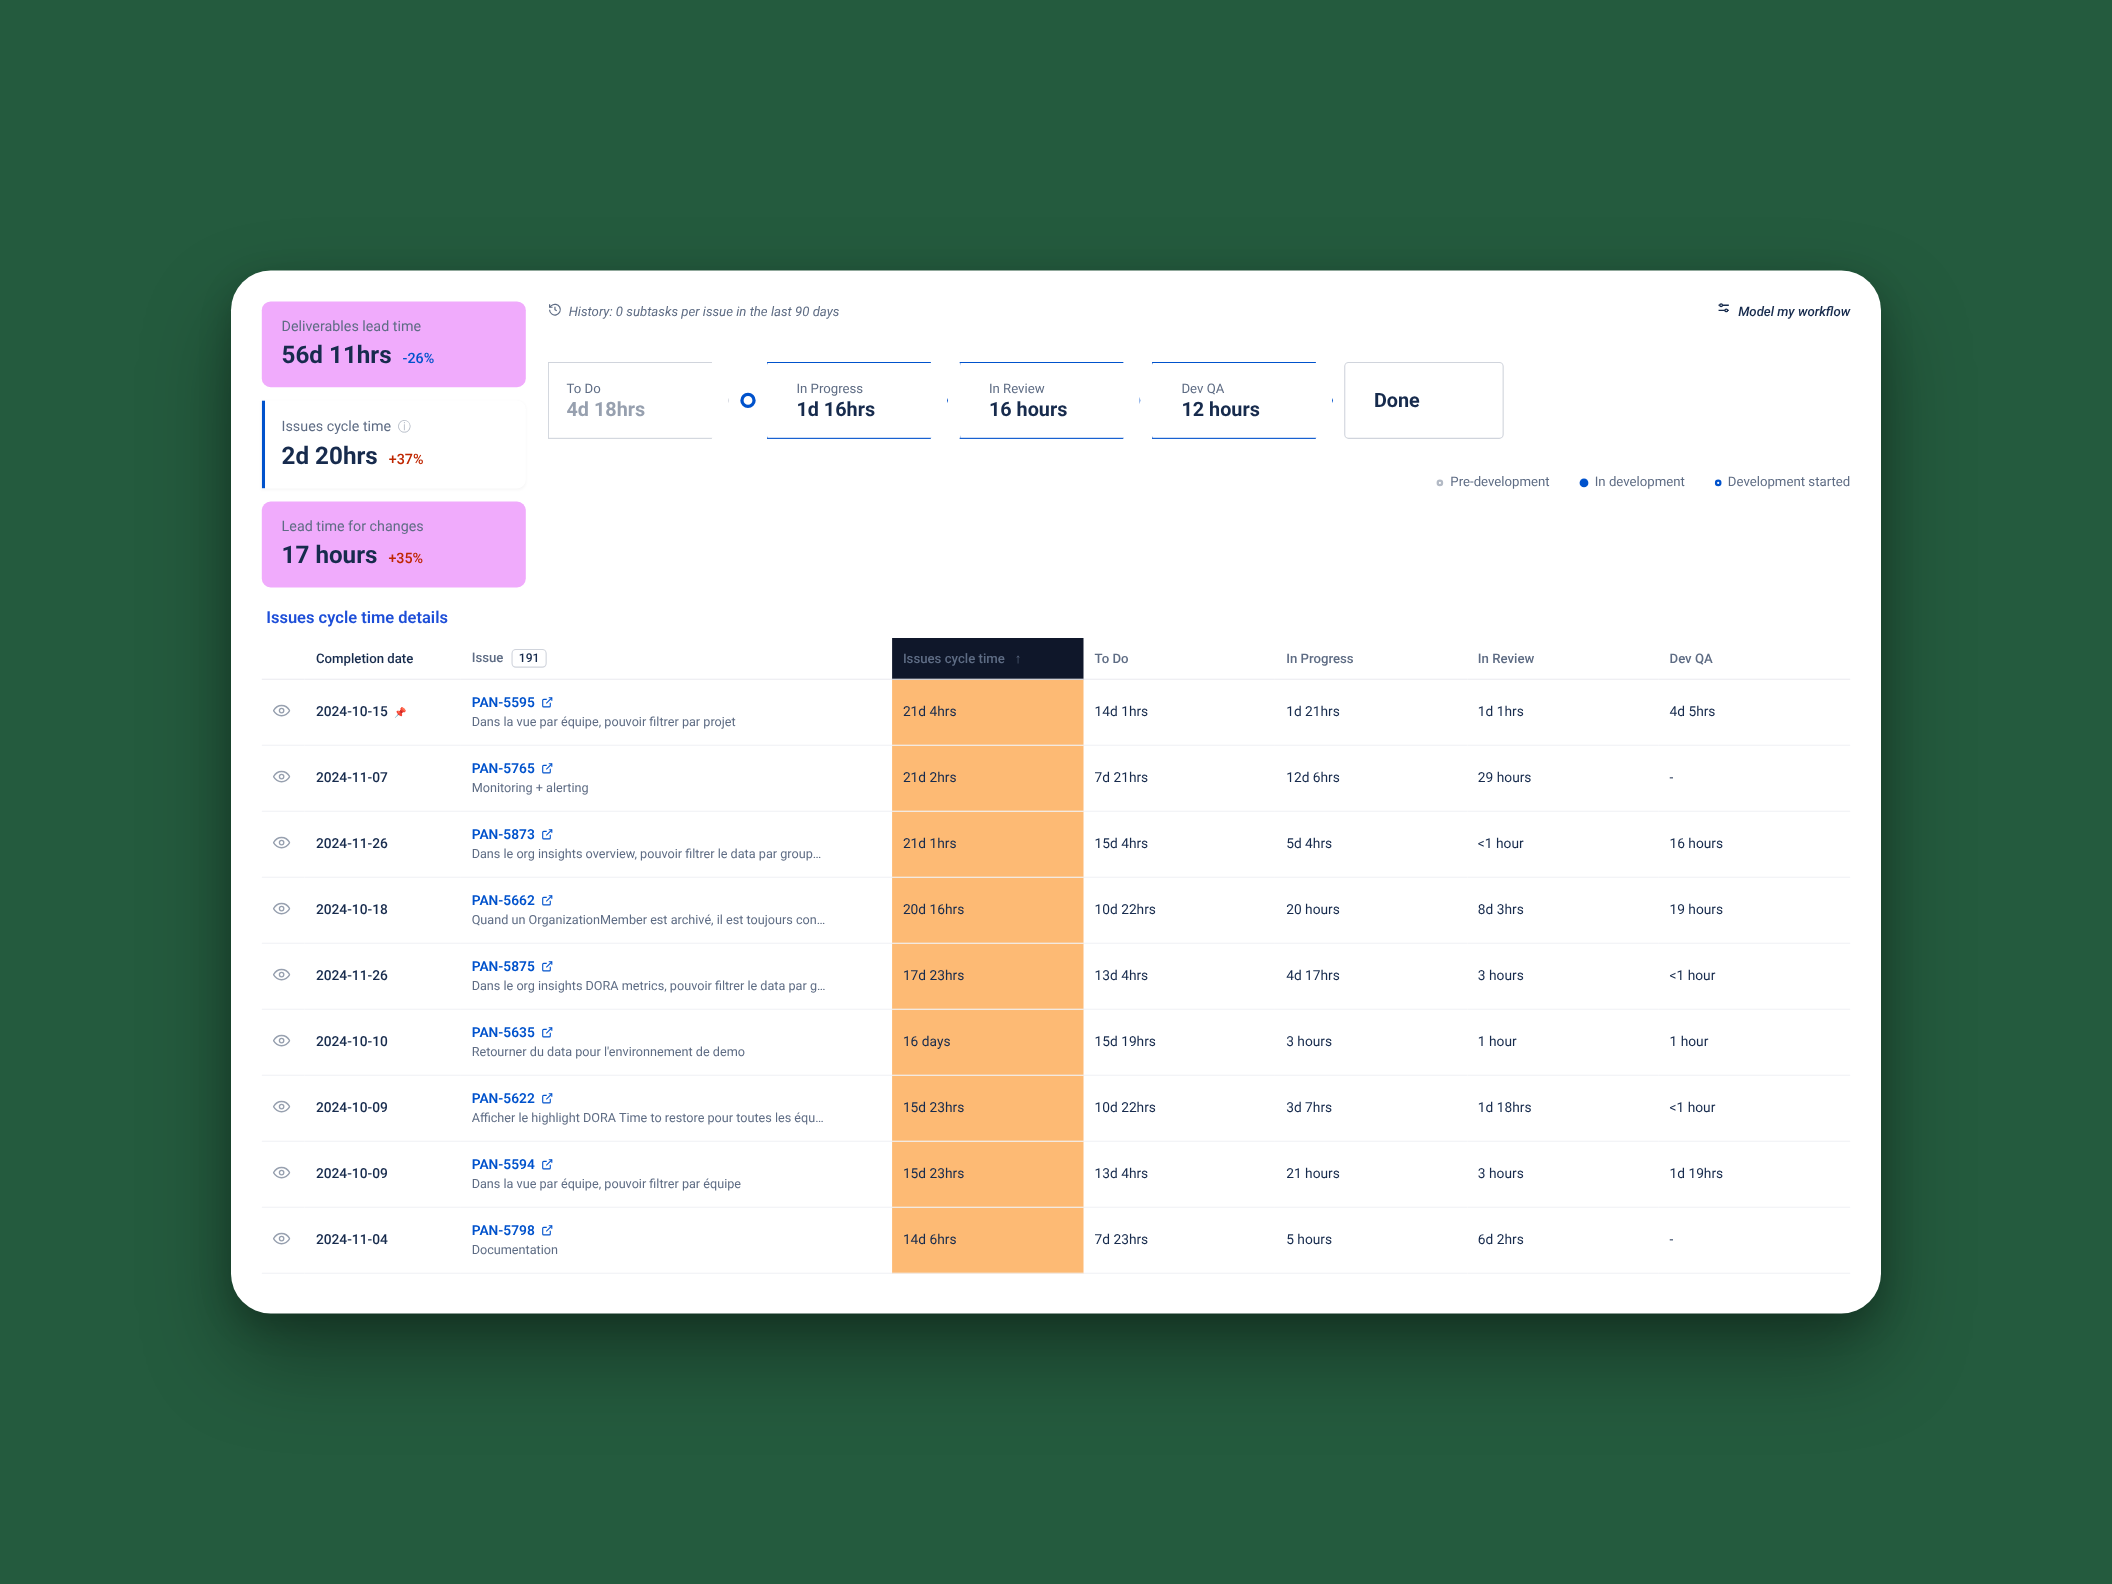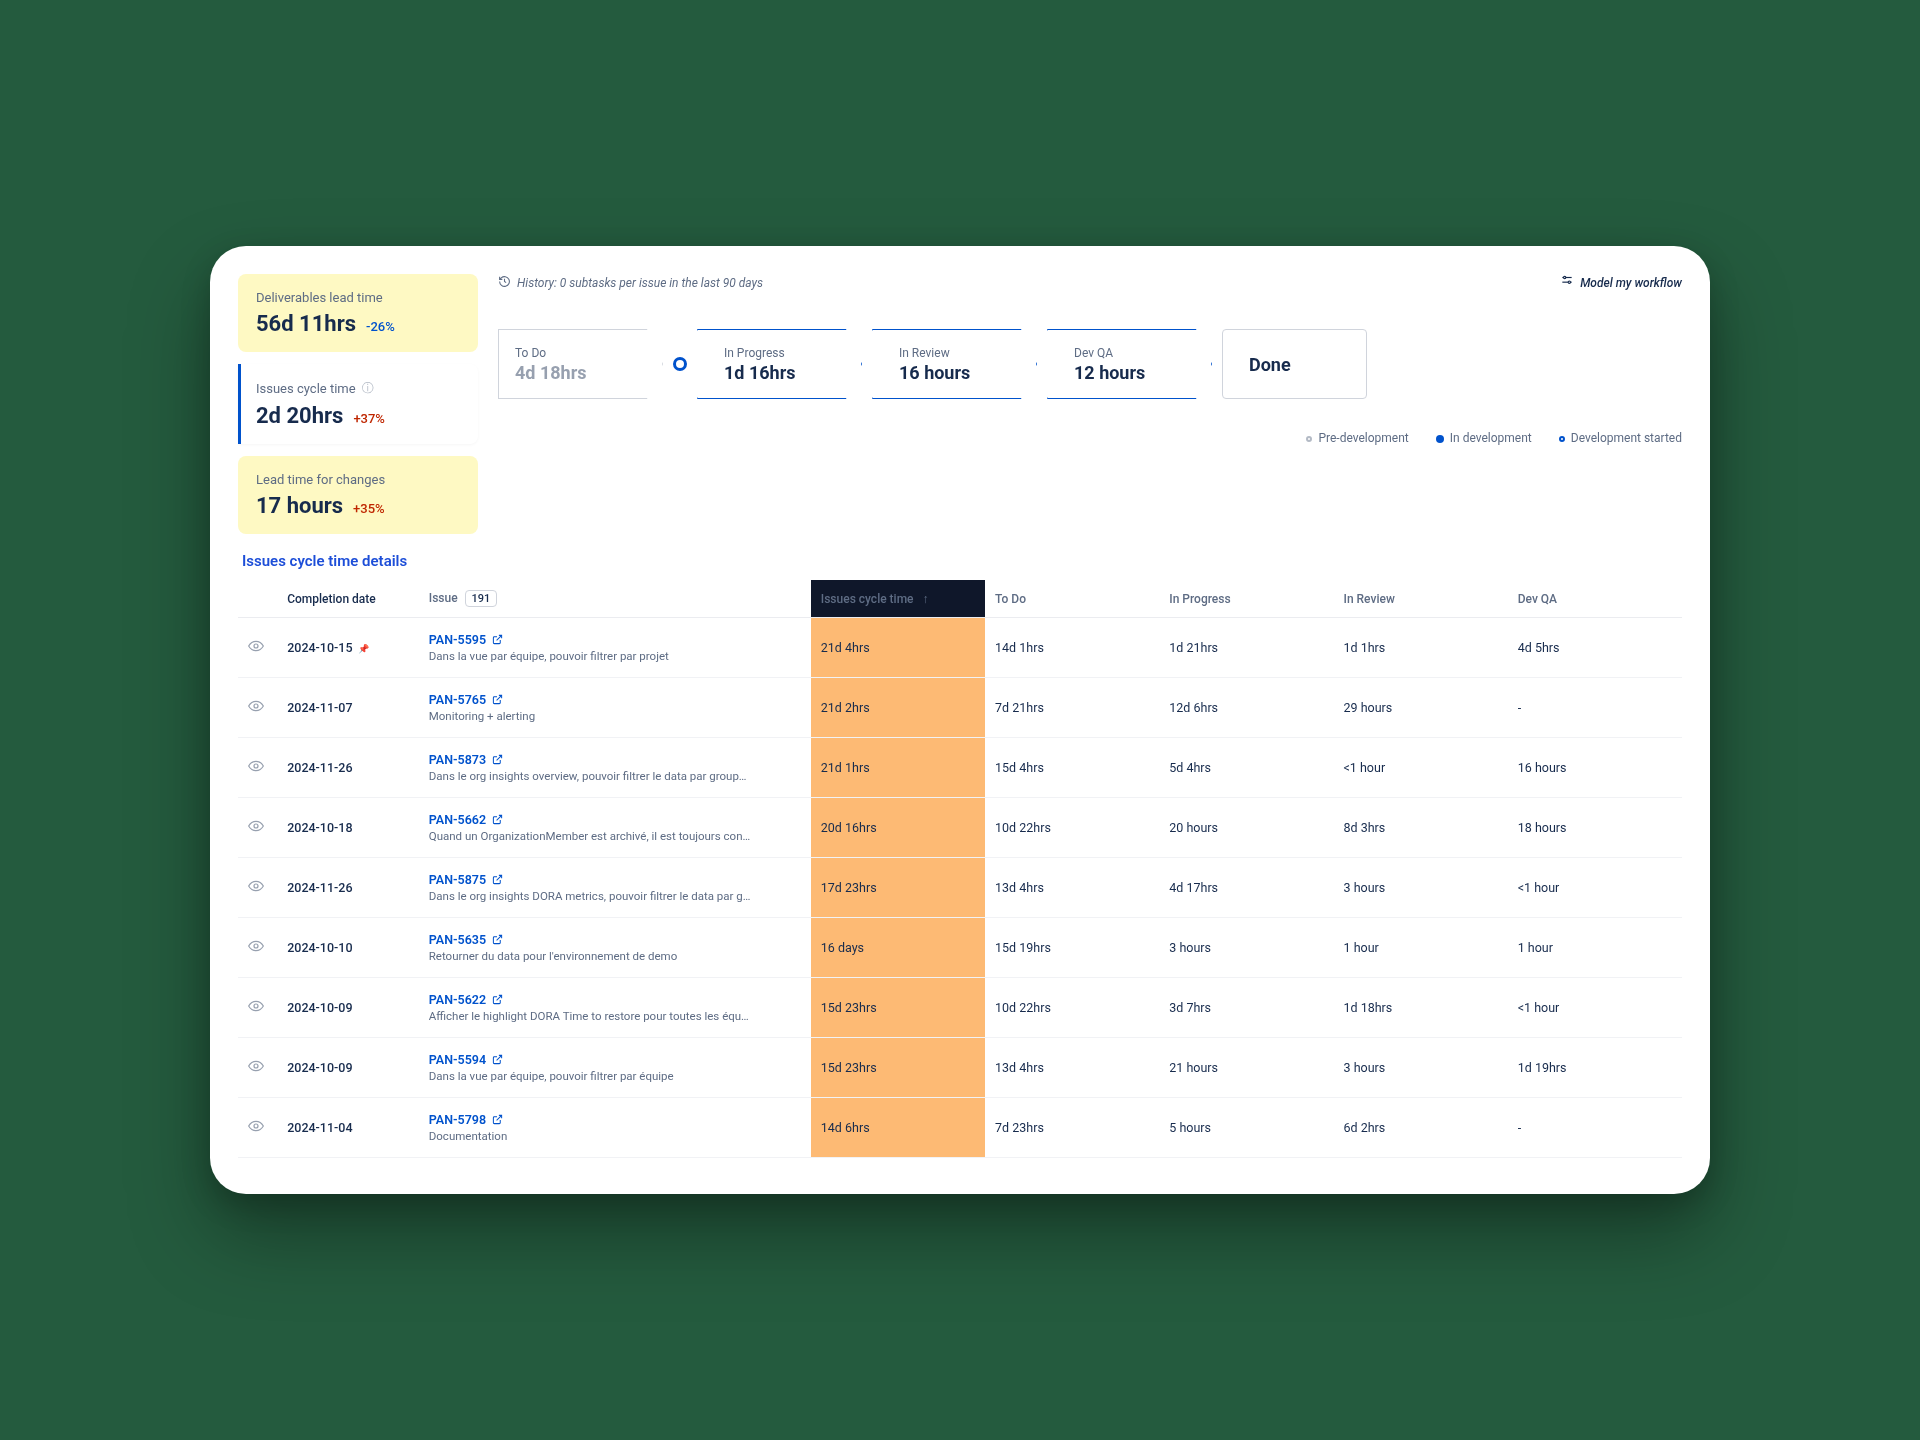--- a/index.html
+++ b/index.html
@@ -25,21 +25,21 @@
     display: flex;
     gap: 20px;
   }
   .left-cards {
     width: 240px;
     display: flex;
     flex-direction: column;
     gap: 12px;
   }
   .metric-card {
-    background: #fef9c3;
+    background: #f0abfc;
     border-radius: 8px;
     padding: 16px 18px;
   }
   .metric-card.active {
     background: #fff;
     border-left: 3px solid #0052CC;
     border-radius: 0 8px 8px 0;
     padding-left: 15px;
     box-shadow: 0 1px 3px rgba(0,0,0,0.04);
   }
@@ -316,21 +316,21 @@
           <td class="col-completion">2024-10-18</td>
           <td class="col-issue"><div class="issue-key">PAN-5662 <span class="ext-icon"><svg width="11" height="11" viewBox="0 0 24 24" fill="none" stroke="#0052CC" stroke-width="2.2">
                   <path d="M15 3h6v6"></path>
                   <path d="M10 14L21 3"></path>
                   <path d="M18 13v6a2 2 0 0 1-2 2H5a2 2 0 0 1-2-2V8a2 2 0 0 1 2-2h6"></path>
                 </svg></span></div><div class="issue-desc">Quand un OrganizationMember est archivé, il est toujours con…</div></td>
           <td class="col-ct">20d 16hrs</td>
           <td class="col-stage">10d 22hrs</td>
           <td class="col-stage">20 hours</td>
           <td class="col-stage">8d 3hrs</td>
-          <td class="col-stage">18 hours</td>
+          <td class="col-stage">19 hours</td>
         </tr>
         <tr>
           <td class="col-eye"><span class="eye-icon"><svg width="16" height="16" viewBox="0 0 24 24" fill="none" stroke="currentColor" stroke-width="1.8">
                 <path d="M1 12s4-7 11-7 11 7 11 7-4 7-11 7S1 12 1 12z"></path>
                 <circle cx="12" cy="12" r="3"></circle>
               </svg></span></td>
           <td class="col-completion">2024-11-26</td>
           <td class="col-issue"><div class="issue-key">PAN-5875 <span class="ext-icon"><svg width="11" height="11" viewBox="0 0 24 24" fill="none" stroke="#0052CC" stroke-width="2.2">
                   <path d="M15 3h6v6"></path>
                   <path d="M10 14L21 3"></path>

